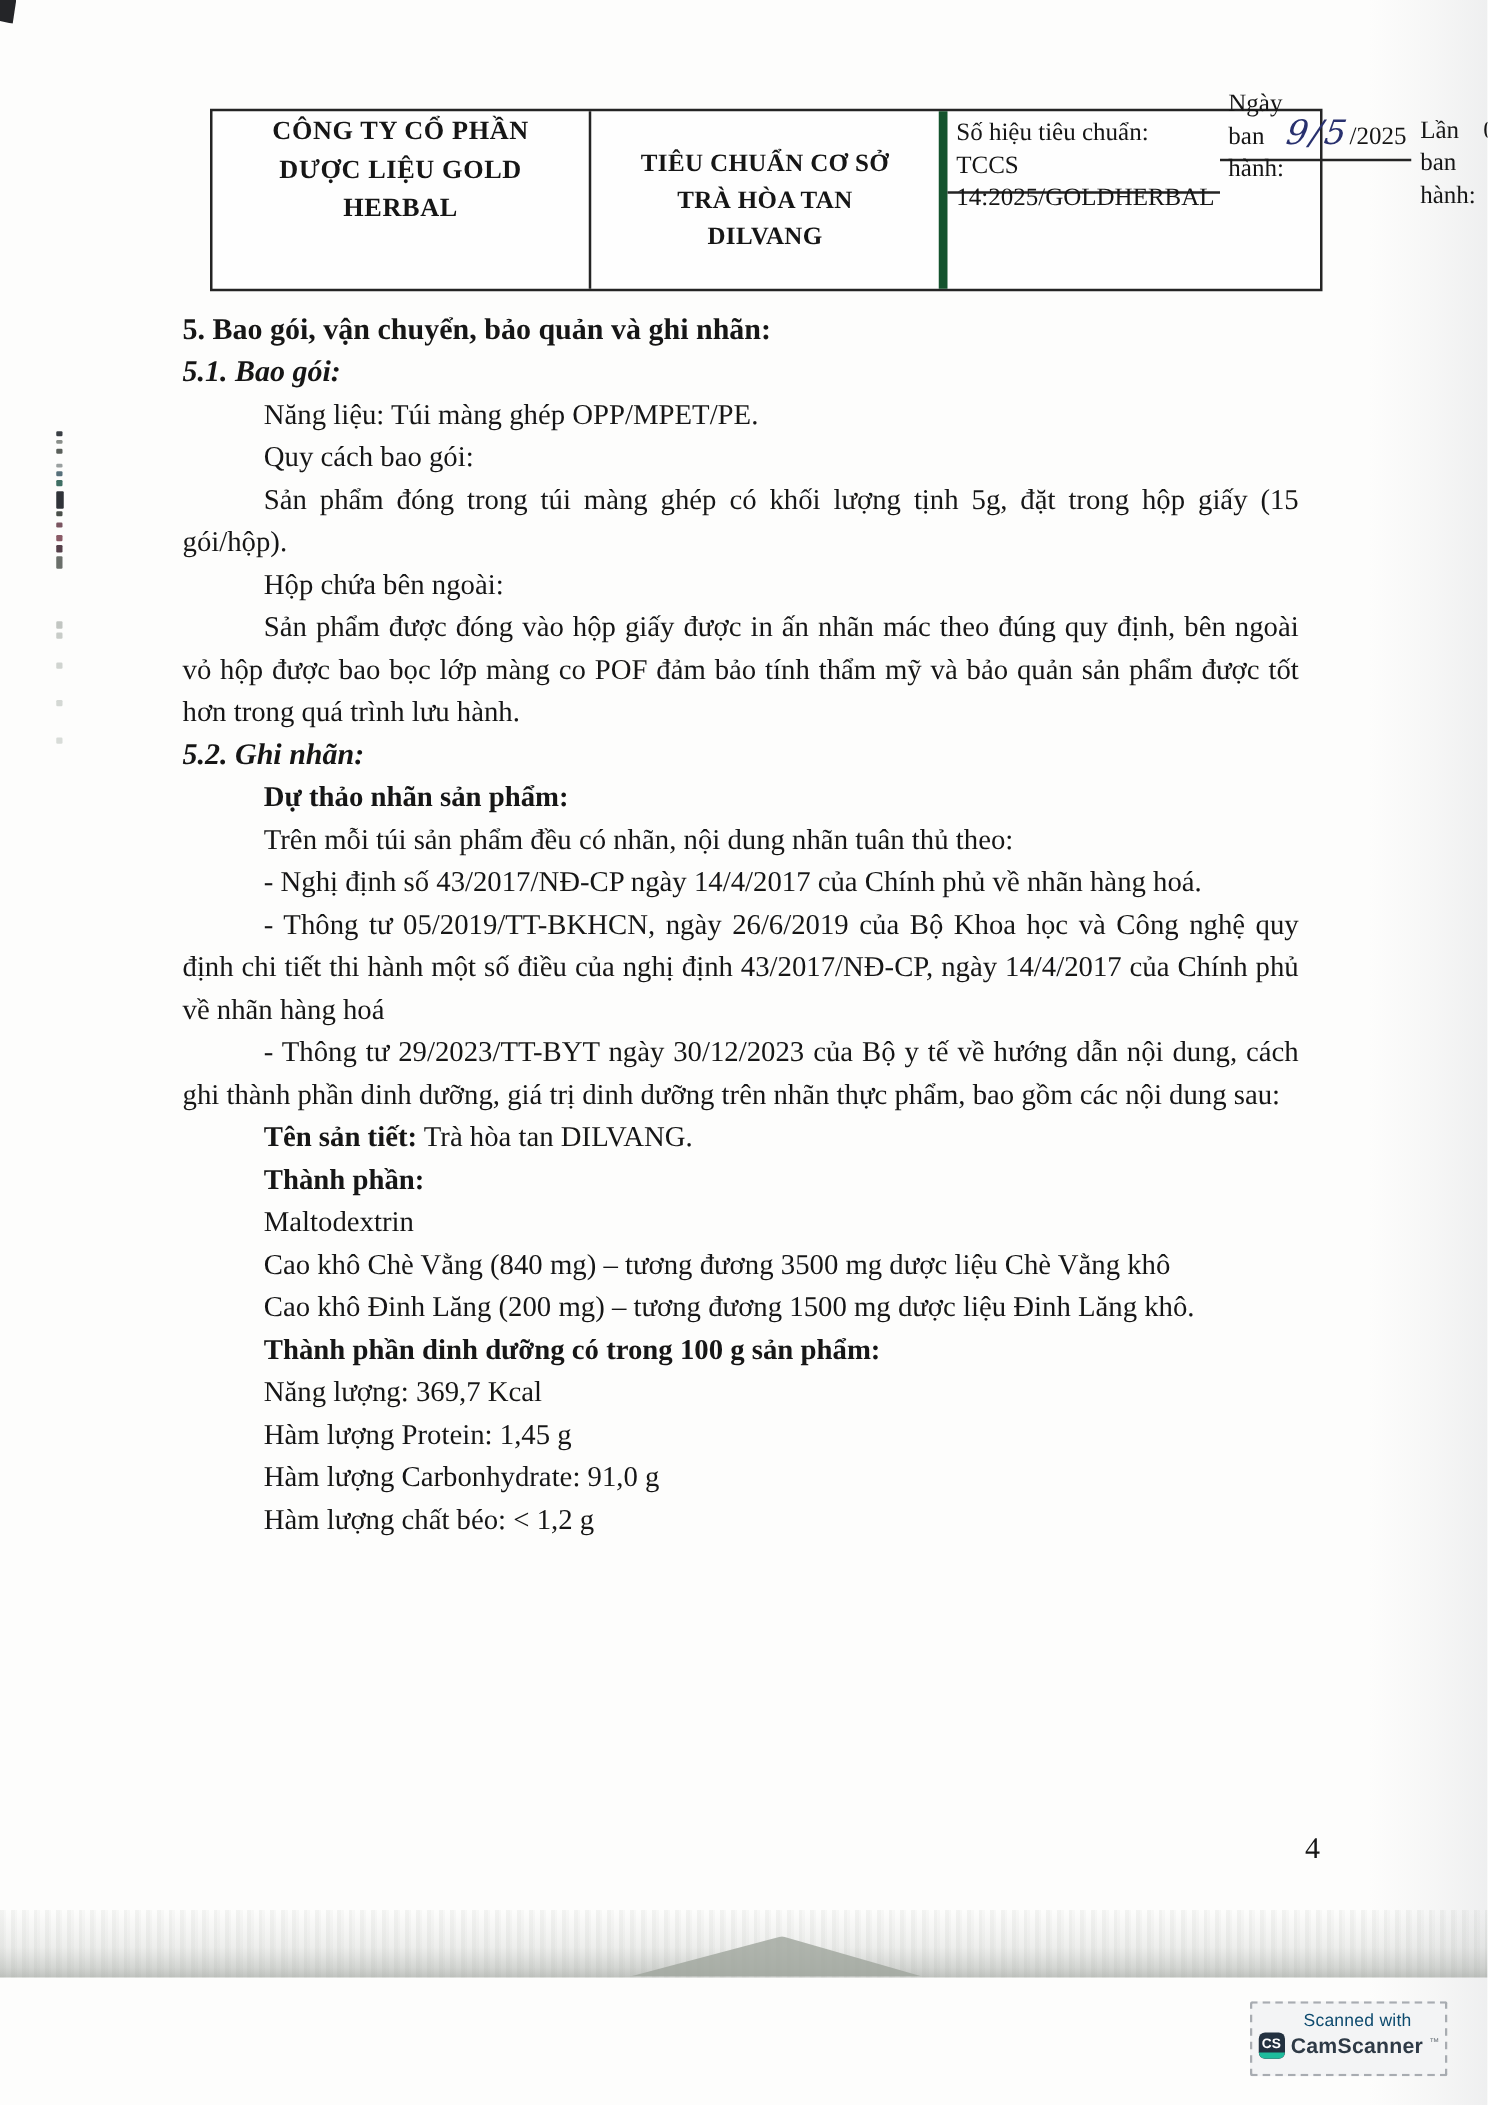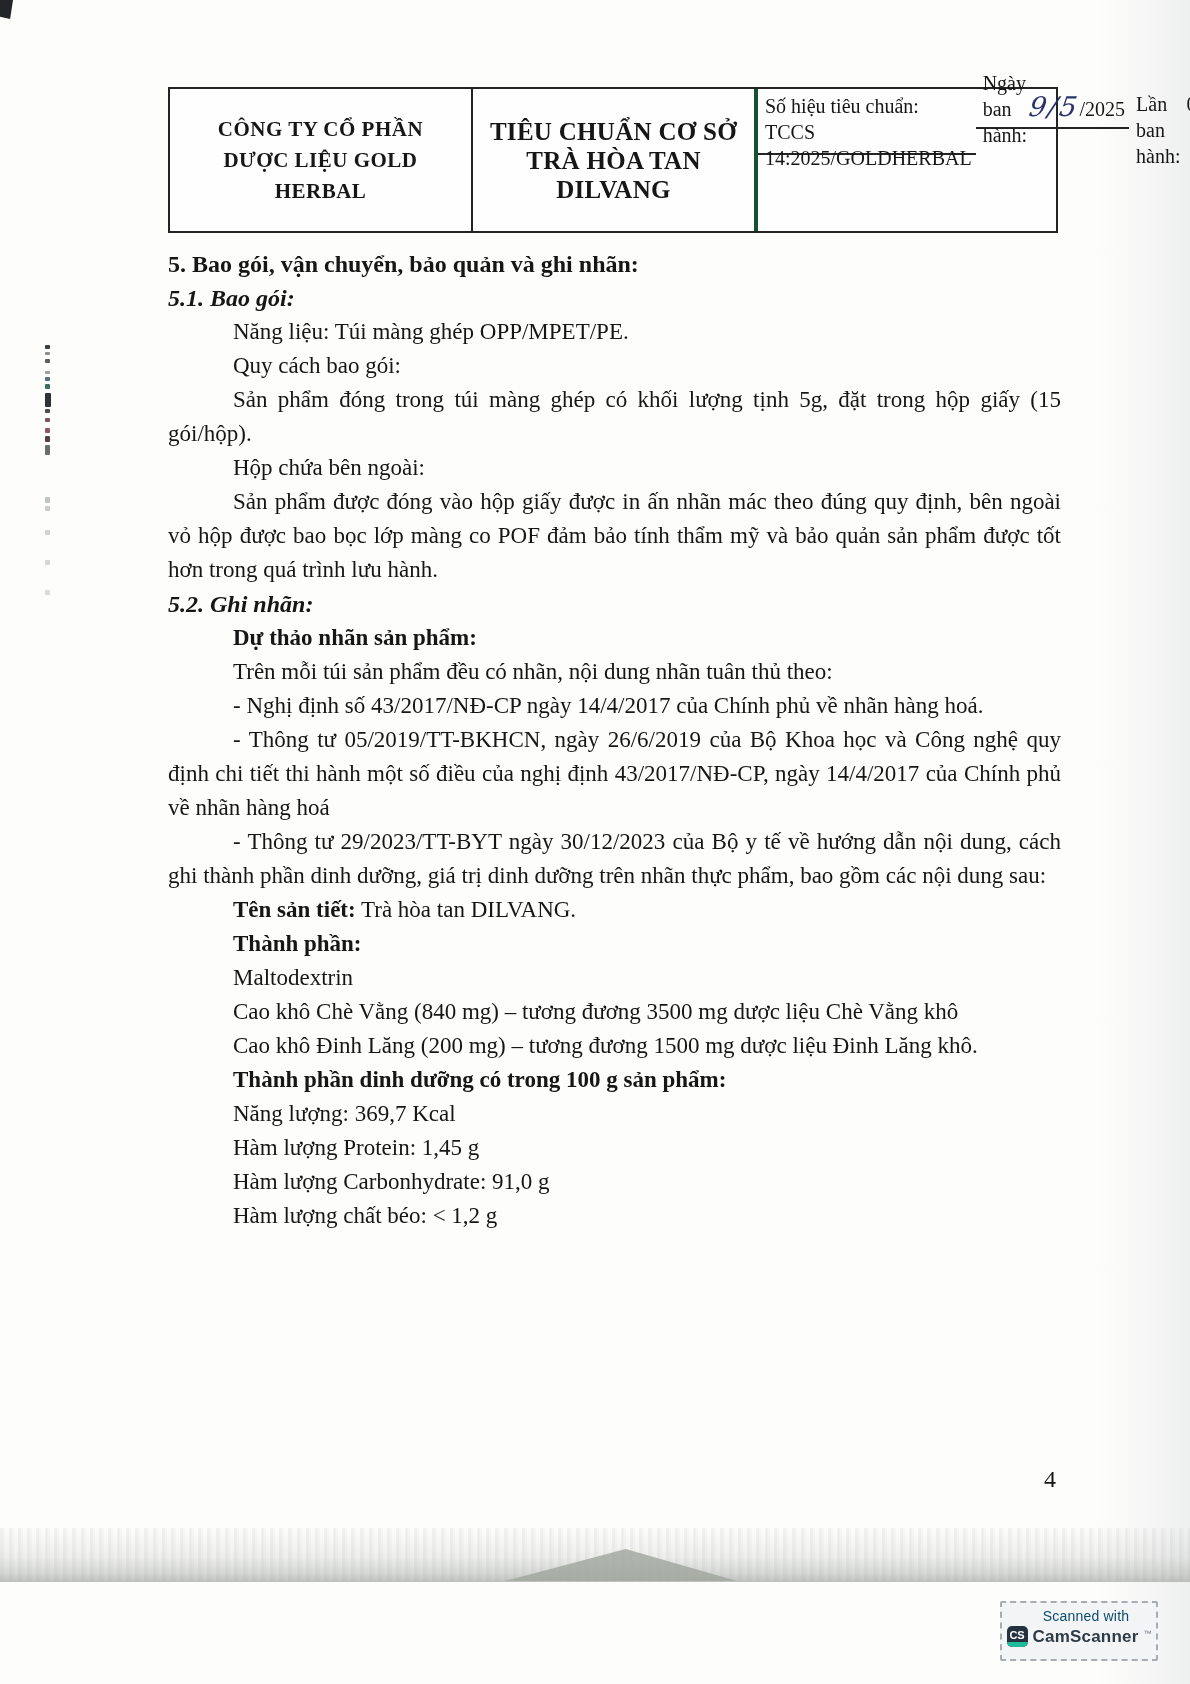--- a/index.html
+++ b/index.html
@@ -41,36 +41,36 @@
   .shadow-band::after{content:"";position:absolute;inset:0;
     background:repeating-linear-gradient(90deg,rgba(150,155,148,0.10) 0 3px,rgba(120,125,118,0.04) 3px 5px,rgba(0,0,0,0) 5px 9px);}
   .shadow-wedge{position:absolute;left:505px;top:1549px;width:232px;height:32px;background:#9fa59c;opacity:.8;
     clip-path:polygon(52% 0,100% 100%,0 100%);}
 
   
   .hdr{position:absolute;left:168px;top:87px;width:890px;height:146px;
     border:2px solid #242424;display:flex;box-sizing:border-box;background:#fefefe;}
   .hdr-col{box-sizing:border-box;}
   .col-company{width:304px;border-right:2px solid #242424;display:flex;flex-direction:column;
+    align-items:center;text-align:center;
+    font-weight:700;font-size:21px;line-height:31px;letter-spacing:.5px;}
+  .col-title{width:286px;border-right:7px solid #14532d;display:flex;flex-direction:column;
     justify-content:center;align-items:center;text-align:center;
-    font-weight:700;font-size:21px;line-height:31px;letter-spacing:.5px;}
-  .col-title{width:286px;border-right:4px solid #14532d;display:flex;flex-direction:column;
-    justify-content:center;align-items:center;text-align:center;
-    font-weight:700;font-size:25px;line-height:29px;letter-spacing:.3px;}
+    font-weight:700;font-size:20px;line-height:29px;letter-spacing:.3px;}
   .col-meta{width:298px;display:flex;flex-direction:row;font-size:20px;}
   .meta-row{box-sizing:border-box;padding:2px 4px 0 7px;line-height:26px;}
   .meta-r1{height:66px;border-bottom:2px solid #242424;padding-top:4px;}
   .meta-r2{height:40px;border-bottom:2px solid #242424;display:flex;align-items:center;}
   .meta-r3{height:34px;display:flex;align-items:flex-start;}
   .handwrite{display:inline-block;font-family:"DejaVu Serif",serif;font-style:italic;
     font-size:27px;color:#28306e;letter-spacing:2px;transform:skewX(-9deg) translateY(-2px);
     margin:0 1px 0 2px;line-height:20px;}
 
   
-  .doc{position:absolute;left:168px;top:247px;width:893px;font-size:23px;line-height:34px;}
+  .doc{position:absolute;left:146px;top:247px;width:893px;font-size:23px;line-height:34px;}
   .doc p{margin:0;}
   .h1{font-weight:700;font-size:24px;}
   .sub{font-weight:700;font-style:italic;font-size:24px;}
   .b{font-weight:700;}
   .ind{text-indent:65px;}
   .j{text-align:justify;}
 
   
   .pageno{position:absolute;left:1044px;top:1466px;font-size:24px;}
   .badge{position:absolute;left:1000px;top:1601px;width:158px;height:60px;box-sizing:border-box;

